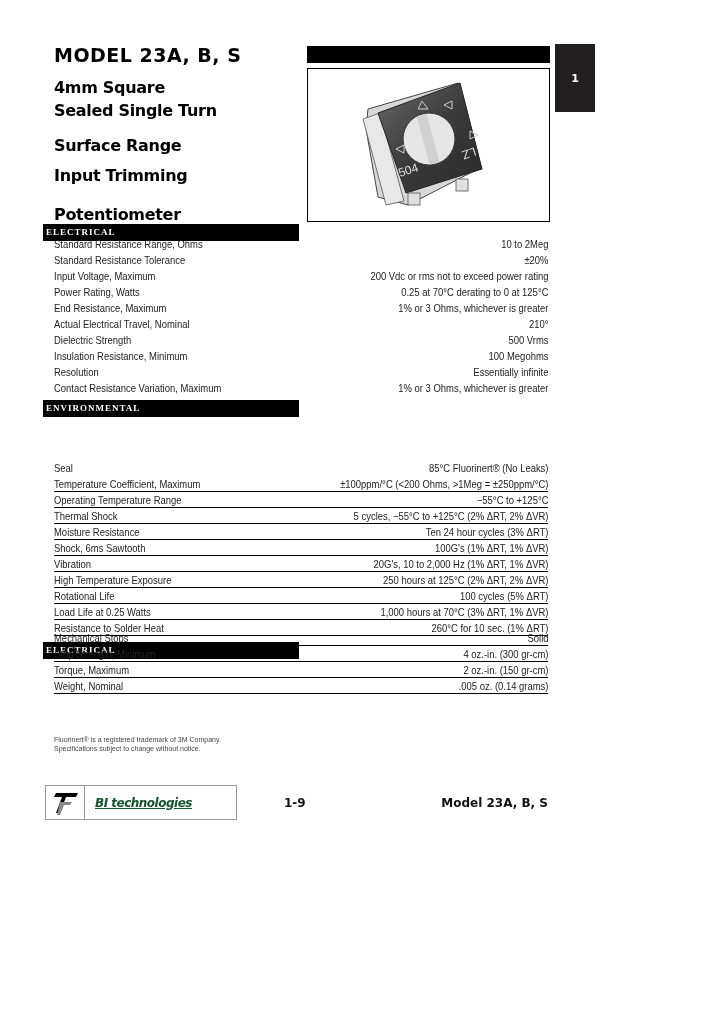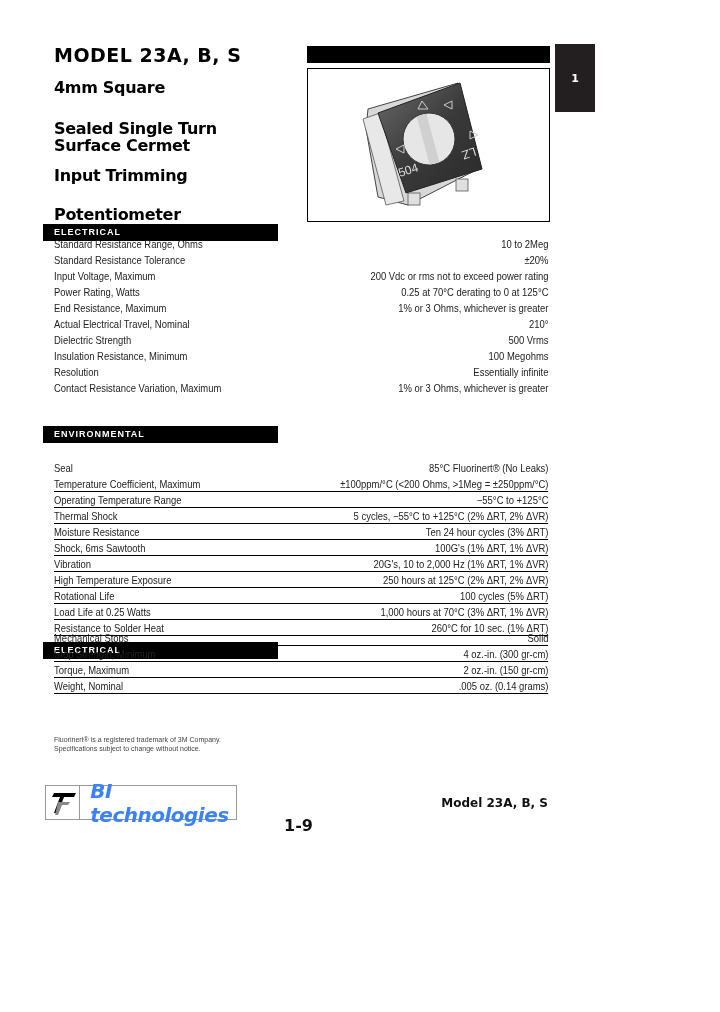--- a/index.html
+++ b/index.html
@@ -8,50 +8,50 @@
   .title { position: absolute; left: 54px; top: 44px; font-family: "DejaVu Sans", sans-serif;
            font-weight: bold; font-size: 19px; letter-spacing: 0.5px; color: #000; }
   .subtitle { position: absolute; left: 54px; font-family: "DejaVu Sans", sans-serif;
               font-weight: bold; font-size: 16px; color: #000; letter-spacing: -0.3px; }
   .topbar { position: absolute; left: 307px; top: 46px; width: 243px; height: 17px; background: #000; }
   .photo-frame { position: absolute; left: 307px; top: 68px; width: 241px; height: 152px;
                  border: 1.5px solid #000; background: #fff; overflow: hidden; }
   .tab { position: absolute; left: 555px; top: 44px; width: 40px; height: 68px; background: #231f20;
          color: #fff; font-family: "DejaVu Sans", sans-serif; font-weight: bold; font-size: 11px;
          display: flex; align-items: center; justify-content: center; }
-  .section-head { position: absolute; left: 43px; width: 235px; height: 17px; background: #000;
-                  color: #fff; font-family: Liberation Sans, sans-serif; font-weight: bold;
-                  font-size: 9px; letter-spacing: 1px; line-height: 17px; padding-left: 11px;
+  .section-head { position: absolute; left: 43px; width: 256px; height: 17px; background: #000;
+                  color: #fff; font-family: Liberation Serif, serif; font-weight: bold;
+                  font-size: 9px; letter-spacing: 1px; line-height: 17px; padding-left: 3px;
                   box-sizing: border-box; }
   .rows { position: absolute; left: 54px; width: 495px; }
   .row { display: flex; justify-content: space-between; height: 16px; line-height: 16px;
          font-size: 10.5px; color: #222; font-family: "Liberation Sans", sans-serif;
          transform: scaleX(0.9); transform-origin: left; width: 111%; }
   .row .val { text-align: right; }
   .row.line { border-bottom: 1px solid #000; height: 15px; }
   .footnote { position: absolute; left: 54px; top: 735px; font-size: 7px; color: #444; line-height: 9px;
               font-family: "Liberation Sans", sans-serif; }
   .logo-box { position: absolute; left: 45px; top: 785px; width: 190px; height: 33px;
               border: 1.5px solid #999; display: flex; align-items: center; background: #fff; }
   .logo-mark { width: 38px; height: 33px; border-right: 1.5px solid #999; display: flex;
                align-items: center; justify-content: center; }
   .logo-text { padding-left: 10px; font-family: "DejaVu Sans", sans-serif; font-weight: bold;
-               font-style: italic; font-size: 20px; color: #3b82f6; letter-spacing: -0.5px; }
+               font-style: italic; font-size: 12px; color: #14532d; letter-spacing: -0.5px; text-decoration: underline; }
   .page-num { position: absolute; left: 284px; top: 796px; font-family: "DejaVu Sans", sans-serif;
-              font-weight: bold; font-size: 16px; margin-top: 20px; }
+              font-weight: bold; font-size: 12px; }
   .footer-model { position: absolute; right: 172px; top: 796px; font-family: "DejaVu Sans", sans-serif;
                   font-weight: bold; font-size: 12px; }
 </style>
 </head>
 <body>
 
 <div class="title">MODEL 23A, B, S</div>
 <div class="subtitle" style="top:78px">4mm Square</div>
-<div class="subtitle" style="top:119px">Sealed Single Turn</div>
-<div class="subtitle" style="top:136px">Surface Cermet</div>
+<div class="subtitle" style="top:101px">Sealed Single Turn</div>
+<div class="subtitle" style="top:136px">Surface Range</div>
 <div class="subtitle" style="top:166px">Input Trimming</div>
 <div class="subtitle" style="top:205px">Potentiometer</div>
 
 <div class="topbar"></div>
 
 <div class="photo-frame">
   <svg width="241" height="152" viewBox="0 0 241 152">
     <defs>
       <linearGradient id="metal" x1="0" y1="0" x2="1" y2="1">
         <stop offset="0" stop-color="#6a6a6a"></stop>
@@ -120,21 +120,21 @@
   <div class="row">
       <span>Resolution</span>
       <span class="val">Essentially infinite</span>
     </div>
   <div class="row">
       <span>Contact Resistance Variation, Maximum</span>
       <span class="val">1% or 3 Ohms, whichever is greater</span>
     </div>
 </div>
 
-<div class="section-head" style="top:426px">ENVIRONMENTAL</div>
+<div class="section-head" style="top:400px">ENVIRONMENTAL</div>
 <div class="rows" style="top:460px">
   <div class="row">
       <span>Seal</span>
       <span class="val">85°C Fluorinert® (No Leaks)</span>
     </div>
   <div class="row line">
       <span>Temperature Coefficient, Maximum</span>
       <span class="val">±100ppm/°C  (&lt;200 Ohms, &gt;1Meg = ±250ppm/°C)</span>
     </div>
   <div class="row line">

